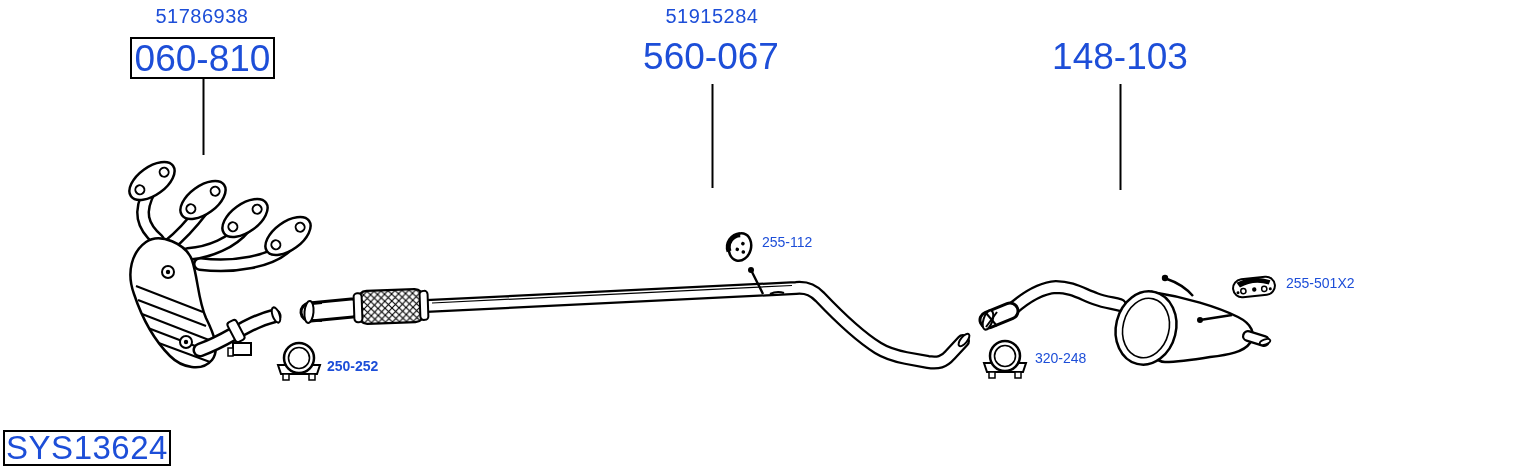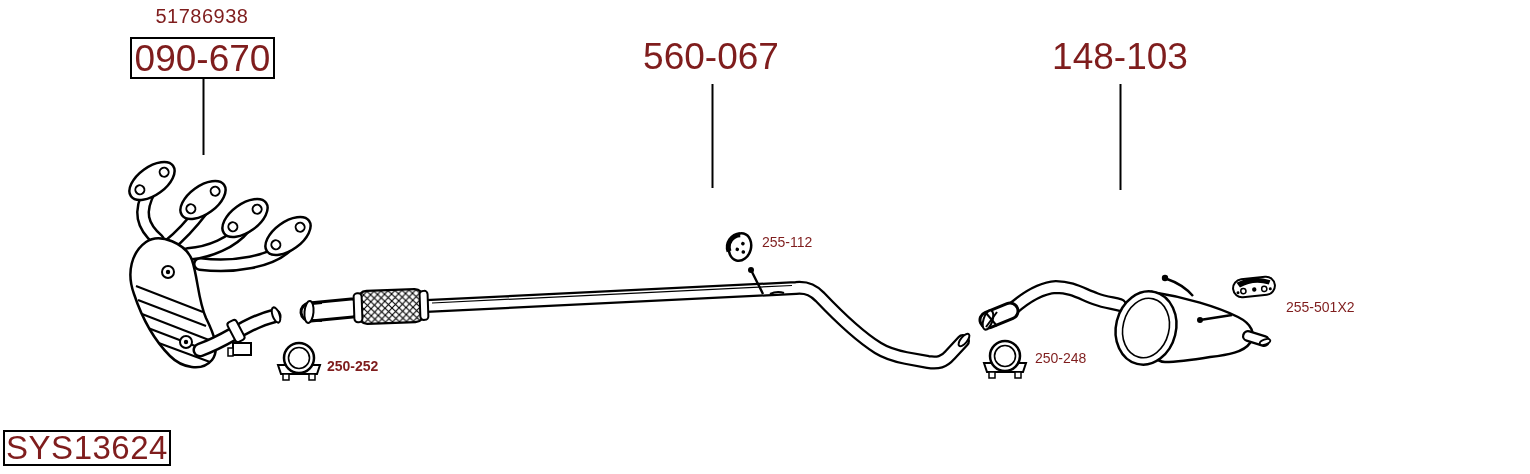--- a/index.html
+++ b/index.html
@@ -1,18 +1,18 @@
 <!DOCTYPE html>
 <html><head>
 <meta charset="utf-8">
 <style>
   html,body{margin:0;padding:0;background:#fff;}
   .stage{
     position:relative;width:1530px;height:474px;background:#ffffff;
-    font-family:"Liberation Sans",sans-serif;color:#7f1d1d;overflow:hidden;
+    font-family:"Liberation Sans",sans-serif;color:#1d4ed8;overflow:hidden;
   }
   .abs{position:absolute;}
   .oe-number{font-size:20px;text-align:center;letter-spacing:0.5px;}
   .part-code{font-size:37px;text-align:center;line-height:1.0;display:flex;align-items:center;justify-content:center;}
   .boxed{border:2px solid #000;}
   .part-label{font-size:14px;white-space:nowrap;}
   .sys-code{font-size:33px;display:flex;align-items:center;justify-content:center;letter-spacing:0.5px;}
   svg{position:absolute;left:0;top:0;}
 </style>
 </head>
@@ -180,25 +180,26 @@
       <path d="M -17 -6 Q 0 -13 17 -5 L 15 -1 Q 0 -7 -14 -1 Z" fill="#000"></path>
       <circle cx="-11" cy="3" r="2.6" fill="#fff" stroke="#000" stroke-width="1.5"></circle>
       <circle cx="0" cy="2.5" r="2.2" fill="#000"></circle>
       <circle cx="10" cy="3" r="2.6" fill="#fff" stroke="#000" stroke-width="1.5"></circle>
       <circle cx="-16.5" cy="4" r="1.5" fill="#000"></circle>
       <circle cx="16" cy="3.5" r="1.5" fill="#000"></circle>
     </g>
   </svg>
 
   <div class="abs oe-number" style="left:112px;top:5px;width:180px;">51786938</div>
-  <div class="abs part-code boxed" style="left:130px;top:37px;width:141px;height:38px;">090-670</div>
-
+  <div class="abs part-code boxed" style="left:130px;top:37px;width:141px;height:38px;">060-810</div>
+
+  <div class="abs oe-number" style="left:622px;top:5px;width:180px;">51915284</div>
   <div class="abs part-code" style="left:611px;top:37px;width:200px;height:38px;">560-067</div>
 
   <div class="abs part-code" style="left:1020px;top:37px;width:200px;height:38px;">148-103</div>
 
   <div class="abs part-label" style="left:327px;top:358px;font-weight:bold;">250-252</div>
   <div class="abs part-label" style="left:762px;top:234px;">255-112</div>
-  <div class="abs part-label" style="left:1035px;top:350px;">250-248</div>
-  <div class="abs part-label" style="left:1286px;top:275px;margin-top:24px;">255-501X2</div>
+  <div class="abs part-label" style="left:1035px;top:350px;">320-248</div>
+  <div class="abs part-label" style="left:1286px;top:275px;">255-501X2</div>
 
   <div class="abs sys-code boxed" style="left:3px;top:430px;width:164px;height:32px;">SYS13624</div>
 </div>
 
 </body></html>

